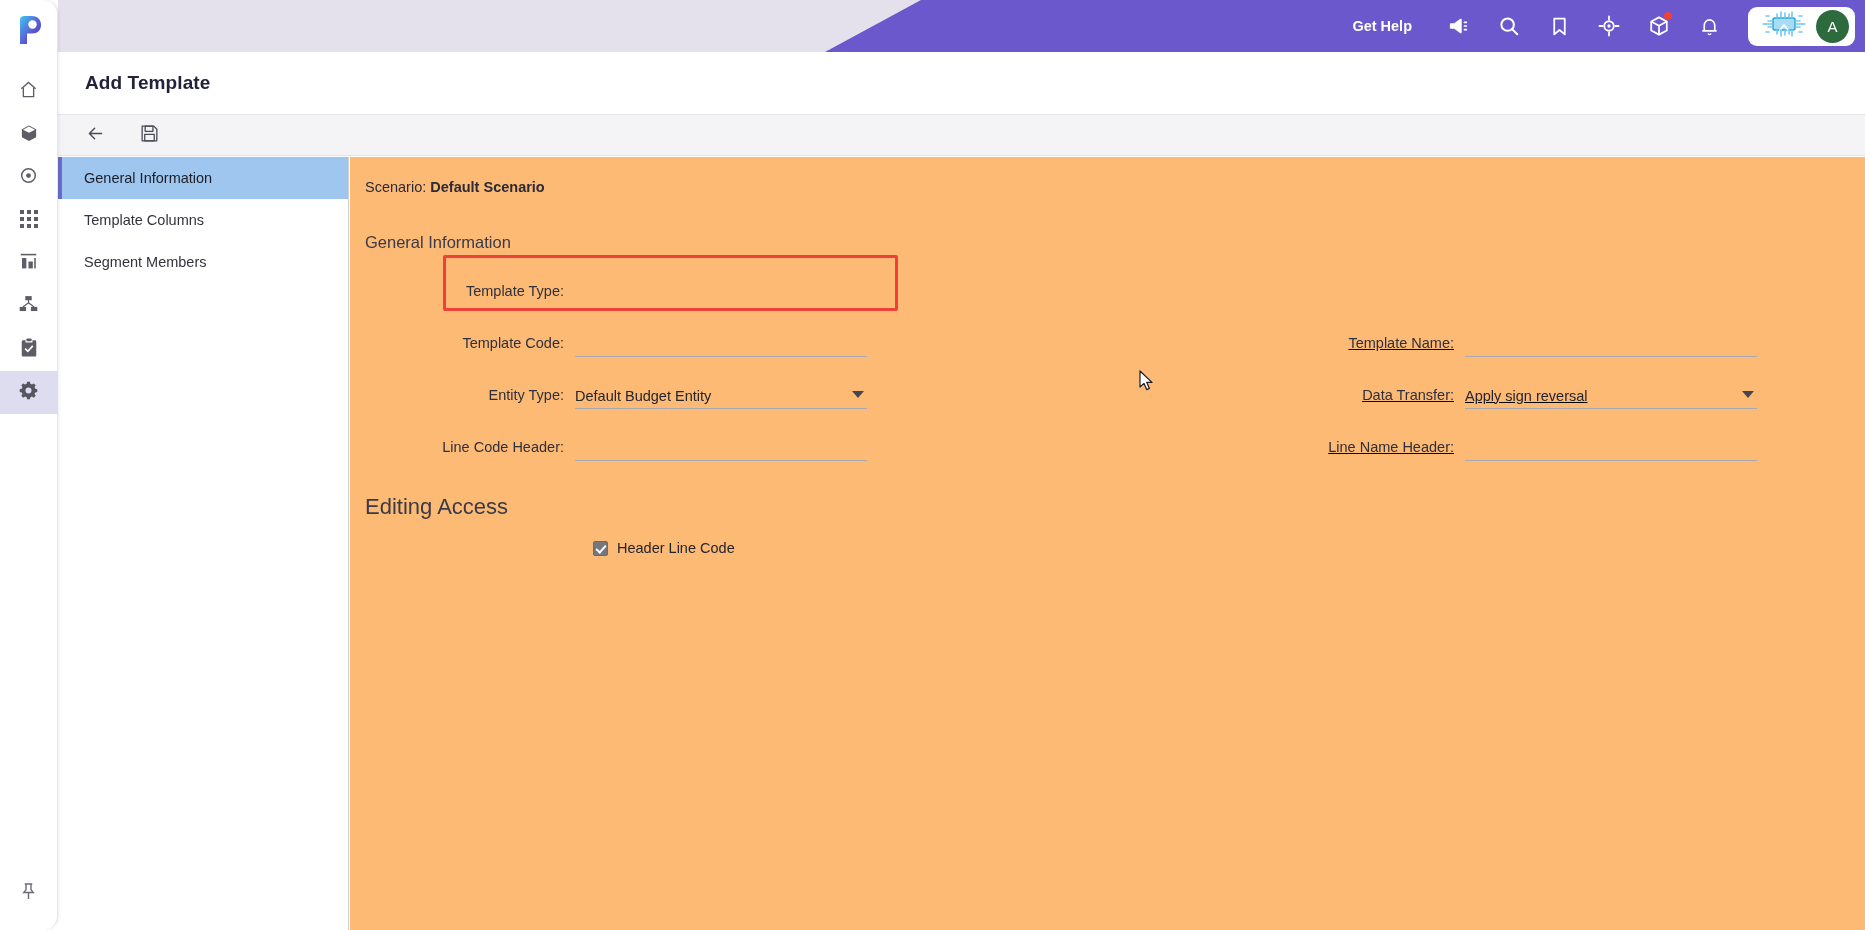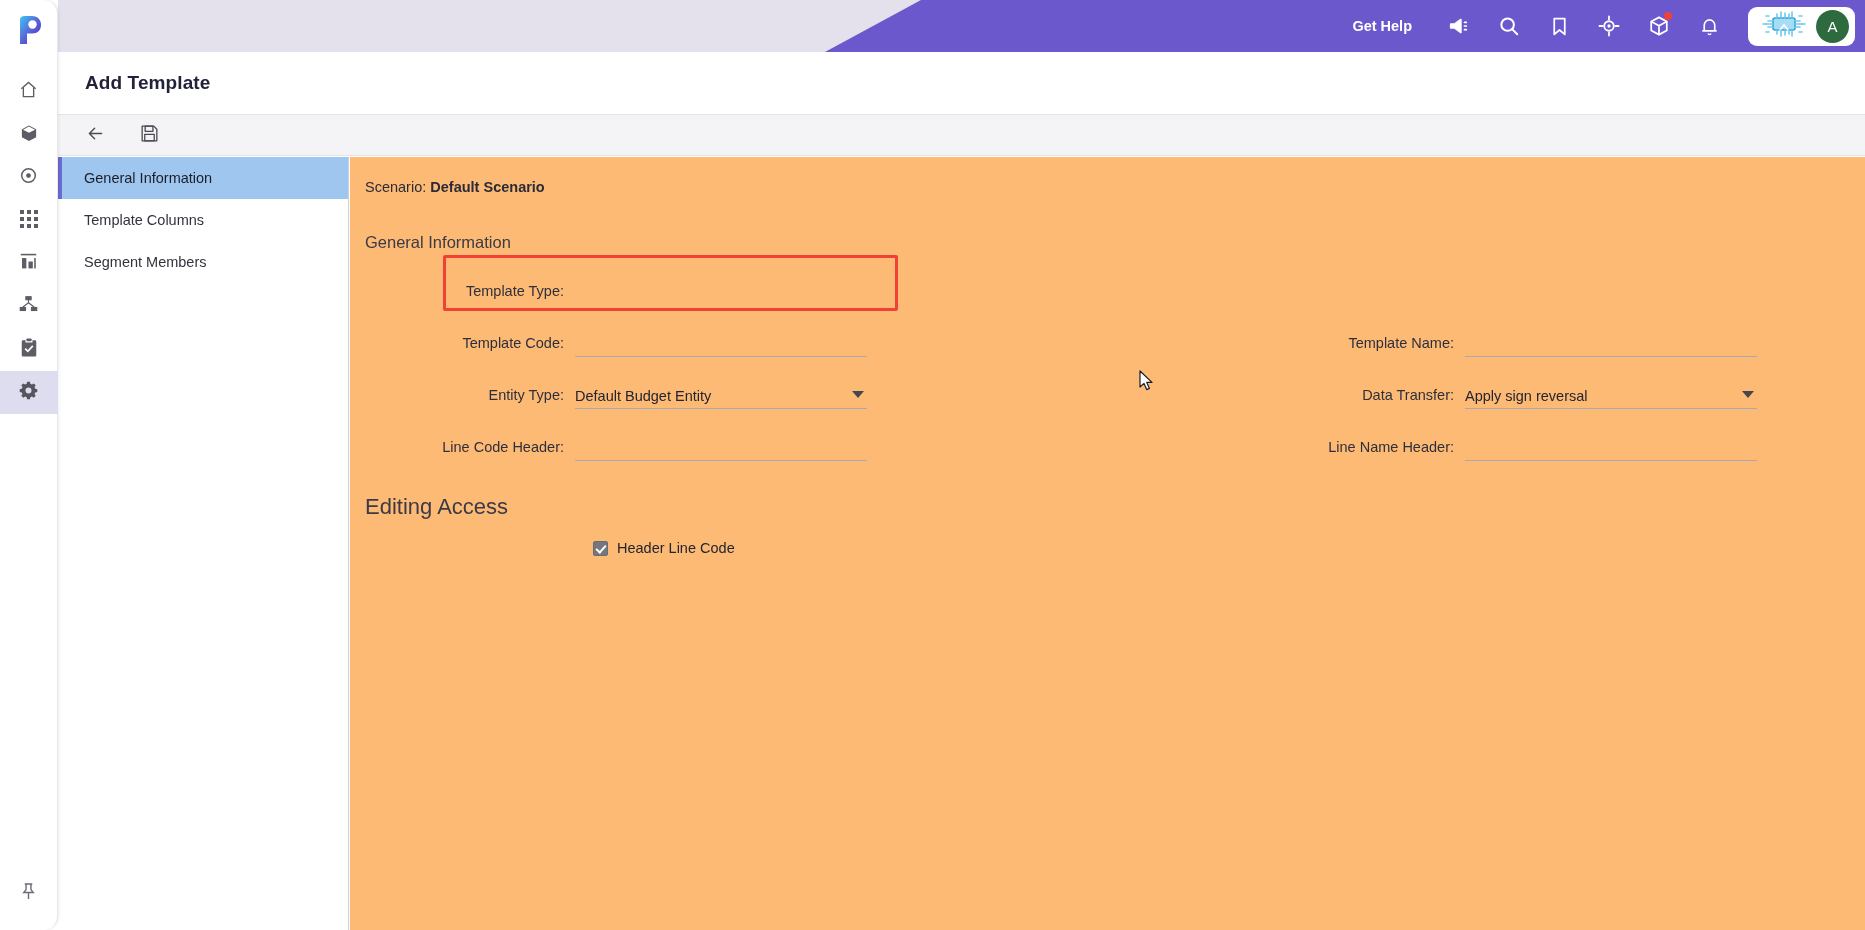--- a/index.html
+++ b/index.html
@@ -212,21 +212,21 @@
   .row {
     display: flex;
     height: 52px;
     align-items: center;
   }
   .cell {
     display: flex;
     align-items: center;
     width: 640px;
   }
-  .cell.right { margin-left: 310px; }
+  .cell.right { margin-left: 310px; text-decoration: underline; }
   .lbl {
     font-size: 14.5px;
     color: #2f2f3c;
     width: 210px;
     text-align: right;
     padding-right: 11px;
     padding-bottom: 3px;
     white-space: nowrap;
   }
   .field {

